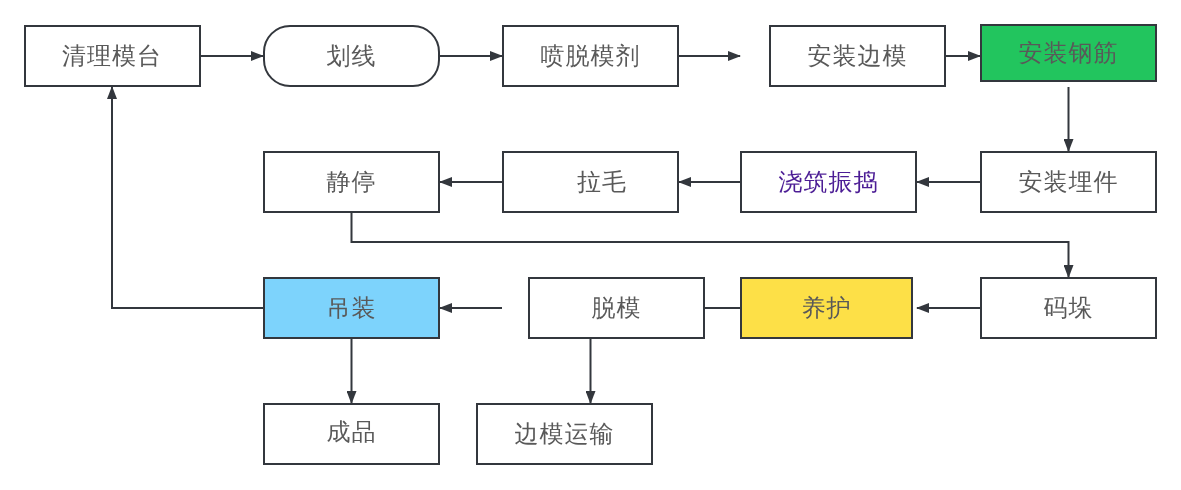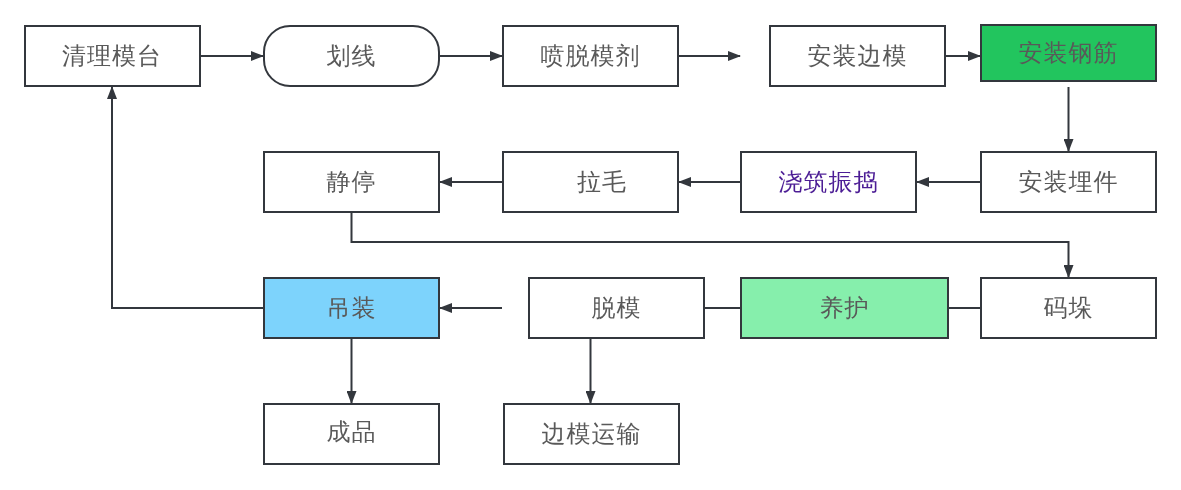--- a/index.html
+++ b/index.html
@@ -69,28 +69,28 @@
     </div>
     <div class="node" style="left: 502px; top: 151px; width: 177px; height: 62px; border-color: rgb(51, 55, 61); background: rgb(255, 255, 255); padding-left: 23px;">
       <span class="node-label" style="color: rgb(89, 89, 89);">拉毛</span>
     </div>
     <div class="node" style="left: 263px; top: 151px; width: 177px; height: 62px; border-color: rgb(51, 55, 61); background: rgb(255, 255, 255);">
       <span class="node-label" style="color: rgb(89, 89, 89);">静停</span>
     </div>
     <div class="node" style="left: 980px; top: 277px; width: 177px; height: 62px; border-color: rgb(51, 55, 61); background: rgb(255, 255, 255);">
       <span class="node-label" style="color: rgb(89, 89, 89);">码垛</span>
     </div>
-    <div class="node" style="left: 740px; top: 277px; width: 209px; height: 62px; border-color: rgb(51, 55, 61); background: #86efac;">
+    <div class="node" style="left: 740px; top: 277px; width: 173px; height: 62px; border-color: rgb(51, 55, 61); background: #fde047;">
       <span class="node-label" style="color: rgb(89, 89, 89);">养护</span>
     </div>
     <div class="node" style="left: 502px; top: 277px; width: 177px; height: 62px; border-color: rgb(51, 55, 61); background: rgb(255, 255, 255); margin-left: 26px;">
       <span class="node-label" style="color: rgb(89, 89, 89);">脱模</span>
     </div>
     <div class="node" style="left: 263px; top: 277px; width: 177px; height: 62px; border-color: rgb(51, 55, 61); background: #7dd3fc;">
       <span class="node-label" style="color: rgb(89, 89, 89);">吊装</span>
     </div>
     <div class="node" style="left: 263px; top: 403px; width: 177px; height: 62px; border-color: rgb(51, 55, 61); background: rgb(255, 255, 255); font-family: Liberation Mono, monospace;">
       <span class="node-label" style="color: rgb(89, 89, 89);">成品</span>
     </div>
-    <div class="node" style="left: 503px; top: 403px; width: 177px; height: 62px; border-color: rgb(51, 55, 61); background: rgb(255, 255, 255);">
+    <div class="node" style="left: 476px; top: 403px; width: 177px; height: 62px; border-color: rgb(51, 55, 61); background: rgb(255, 255, 255);">
       <span class="node-label" style="color: rgb(89, 89, 89);">边模运输</span>
     </div>
   </div>
 
 </body></html>

